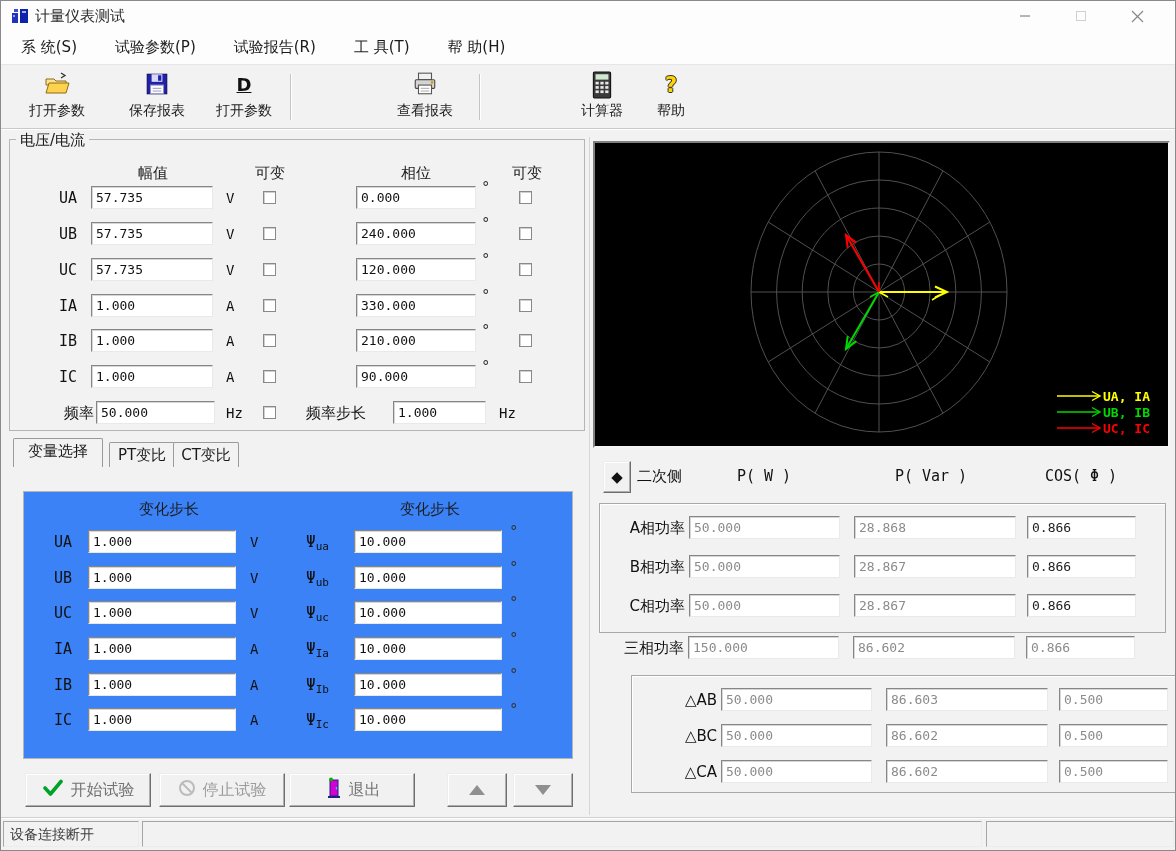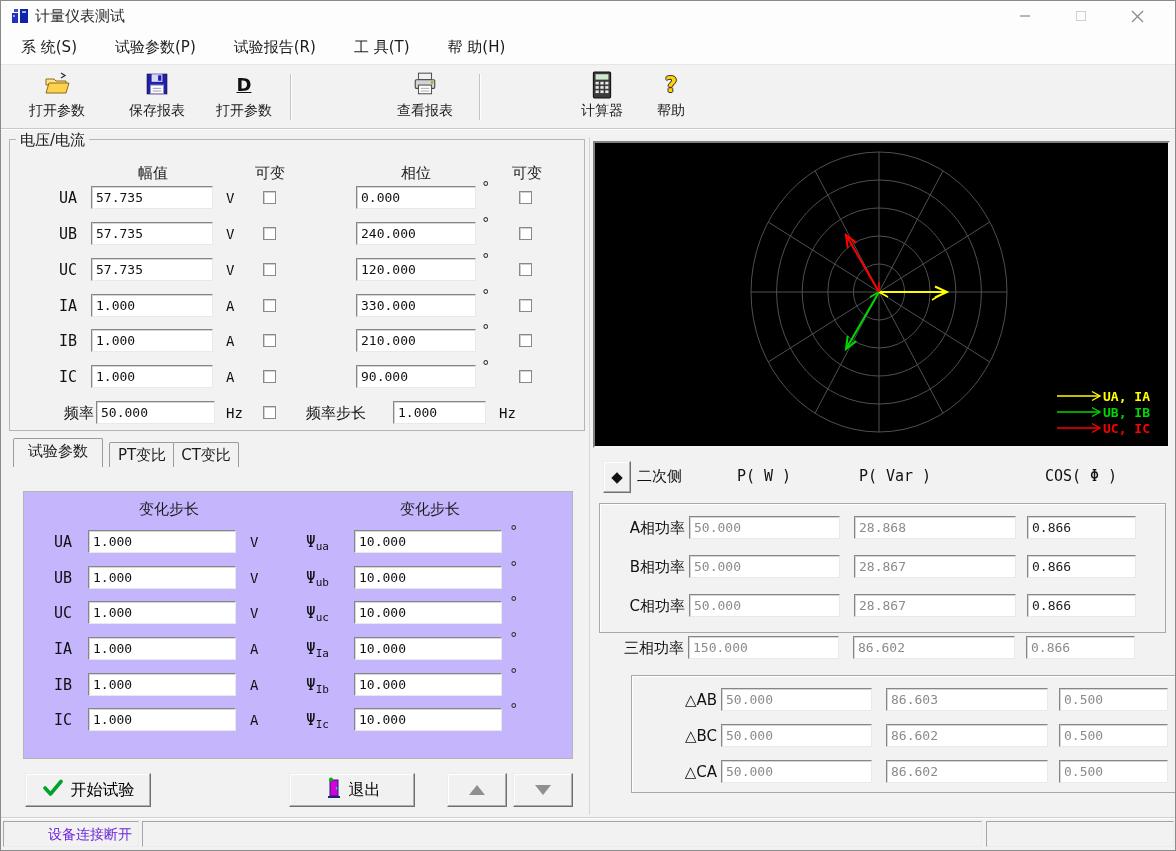--- a/index.html
+++ b/index.html
@@ -51,67 +51,67 @@
 .fq-step-label { position:absolute; left:296px; width:80px; font-size:15px; line-height:24px; color:#111; }
 .f-fstep { left:383px; width:93px; }
 .fq-unit2 { position:absolute; left:489px; font-size:14px; line-height:24px; font-family:"DejaVu Sans Mono",monospace; color:#111; }
 
 
 .tab { position:absolute; height:25px; top:441px; border:1px solid #9b9b9b; border-bottom:none; background:#f2f2f2; font-size:15px; text-align:center; line-height:24px; color:#1a1a1a; border-radius:2px 2px 0 0; }
 .tab.active { top:437px; height:29px; z-index:2; font-weight:normal; }
 .tab1 { left:12px; width:90px; } .tab2 { left:108px; width:66px; } .tab3 { left:172px; width:66px; }
 
 
-.step-box { position:absolute; left:22px; top:490px; width:550px; height:268px; border:1px solid #b5b5b5; background:#c4b5fd; }
+.step-box { position:absolute; left:22px; top:490px; width:550px; height:268px; border:1px solid #b5b5b5; background:#3b82f6; }
 .sp-head { position:absolute; top:8px; width:100px; text-align:center; font-size:15px; color:#1a1a1a; }
 .sp-head.l { left:95px; } .sp-head.r { left:356px; }
 .sp-row { position:absolute; left:0; right:0; height:24px; }
 .s1{top:38px} .s2{top:74px} .s3{top:109px} .s4{top:145px} .s5{top:181px} .s6{top:216px}
 .sp-label { position:absolute; left:0; width:48px; text-align:right; font:15px "DejaVu Sans Mono","Liberation Mono",monospace; line-height:24px; color:#111; }
 .f-stepl { left:64px; width:148px; }
 .sp-unit { position:absolute; left:226px; font-size:14px; line-height:24px; font-family:"DejaVu Sans Mono",monospace; color:#111; }
 .psi-label { position:absolute; left:282px; width:44px; text-align:left; line-height:24px; color:#111; font-family:"DejaVu Sans Mono","Liberation Mono",monospace; }
 .psi-main { font-size:16px; } .psi-sub { font-size:11px; position:relative; top:3px; }
 .f-stepr { left:330px; width:148px; }
 .sp-deg { position:absolute; left:486px; top:-7px; font-size:15px; color:#333; }
 
 
-.pbtn { position:absolute; top:772px; height:34px; background:#f1f1f1; border:1px solid; border-color:#ededed #6f6f6f #6f6f6f #ededed; box-shadow:inset -1px -1px 0 #aeaeae, inset 1px 1px 0 #ffffff; display:flex; align-items:center; justify-content:center; gap:7px; font-size:16px; color:#000000; }
+.pbtn { position:absolute; top:772px; height:34px; background:#f1f1f1; border:1px solid; border-color:#ededed #6f6f6f #6f6f6f #ededed; box-shadow:inset -1px -1px 0 #aeaeae, inset 1px 1px 0 #ffffff; display:flex; align-items:center; justify-content:center; gap:7px; font-size:16px; color:#737373; }
 .btn-start { left:24px; width:126px; }
 .btn-stop { left:158px; width:126px; color:#9c9c9c; }
 .btn-exit { left:288px; width:126px; }
 .btn-up { left:446px; width:60px; } .btn-down { left:512px; width:60px; }
 .tri-up { width:0; height:0; border-left:8px solid transparent; border-right:8px solid transparent; border-bottom:10px solid #8f8f8f; }
 .tri-down { width:0; height:0; border-left:8px solid transparent; border-right:8px solid transparent; border-top:10px solid #8f8f8f; }
 
 
 .vline { position:absolute; left:588px; top:136px; width:1px; height:678px; background:#d6d6d6; }
 .hline-status { position:absolute; left:0; top:816px; width:100%; height:1px; background:#cfcfcf; box-shadow:0 1px 0 #ffffff; }
 
 
 .phasor-box { position:absolute; left:592px; top:140px; width:577px; height:307px; background:#000; border:2px solid; border-color:#808080 #f5f5f5 #f5f5f5 #808080; }
 
 
 .marker-btn { position:absolute; left:602px; top:460px; width:28px; height:32px; background:#f1f1f1; border:1px solid; border-color:#ededed #6f6f6f #6f6f6f #ededed; box-shadow:inset -1px -1px 0 #aeaeae, inset 1px 1px 0 #fff; font-size:15px; text-align:center; line-height:30px; color:#111; }
 .side-label { position:absolute; left:636px; top:466px; font-size:15px; color:#111; }
 .pw-head { position:absolute; top:466px; width:100px; text-align:center; font-size:15px; color:#111; font-family:"DejaVu Sans Mono","Liberation Mono",monospace; }
-.ph-p { left:713px; } .ph-q { left:844px; } .ph-c { left:1030px; }
+.ph-p { left:713px; } .ph-q { left:880px; } .ph-c { left:1030px; }
 .pw-box1 { position:absolute; left:598px; top:502px; width:567px; height:130px; border:1px solid #a8a8a8; box-shadow:inset 1px 1px 0 #fff; }
 .pw-box2 { position:absolute; left:630px; top:674px; width:567px; height:118px; border:1px solid #a8a8a8; box-shadow:inset 1px 1px 0 #fff; }
 .pw-row { position:absolute; left:0; right:0; height:24px; }
 .p1{top:12px} .p2{top:51px} .p3{top:90px}
 .d1{top:12px} .d2{top:48px} .d3{top:84px}
 .pw-label { position:absolute; left:0; width:85px; text-align:right; font-size:15px; line-height:24px; color:#111; }
 .pw-f1 { left:89px; width:151px; } .pw-f2 { left:254px; width:162px; } .pw-f3 { left:427px; width:109px; }
 .total-row { position:absolute; left:598px; top:635px; width:567px; height:24px; }
 .ro { color:#8b8b8b; } .dark { color:#1d1d1d; }
 
 
 .statusbar { position:absolute; left:0; top:818px; width:100%; height:33px; background:#f2f2f2; }
-.sseg { position:absolute; top:2px; height:26px; background:#f2f2f2; border:1px solid; border-color:#a5a5a5 #ececec #ececec #a5a5a5; font-size:14px; color:#6d28d9; line-height:24px; padding:0 6px;text-align:right; }
+.sseg { position:absolute; top:2px; height:26px; background:#f2f2f2; border:1px solid; border-color:#a5a5a5 #ececec #ececec #a5a5a5; font-size:14px; color:#404040; line-height:24px; padding:0 6px; }
 .sg1 { left:2px; width:136px; } .sg2 { left:141px; width:840px; } .sg3 { left:985px; width:188px; }
 </style>
 </head>
 <body>
 
 <div class="window">
 
   <div class="titlebar">
     <span class="app-icon">
       <svg width="18" height="18" viewBox="0 0 18 18">
@@ -277,21 +277,21 @@
       <span class="fq-label">频率</span>
       <input type="text" class="field f-freq" value="50.000" style="">
       <span class="vc-unit">Hz</span>
       <span class="checkbox cb1"></span>
       <span class="fq-step-label">频率步长</span>
       <input type="text" class="field f-fstep" value="1.000" style="">
       <span class="fq-unit2">Hz</span>
     </div>
   </div>
 
-  <div class="tab tab1 active">试验参数</div>
+  <div class="tab tab1 active">变量选择</div>
   <div class="tab tab2">PT变比</div>
   <div class="tab tab3">CT变比</div>
 
   <div class="step-box">
     <span class="sp-head l">变化步长</span>
     <span class="sp-head r">变化步长</span>
 
     <div class="sp-row s1">
       <span class="sp-label">UA</span>
       <input type="text" class="field f-stepl" value="1.000" style="">
@@ -340,20 +340,27 @@
       <input type="text" class="field f-stepr" value="10.000" style="">
       <span class="sp-deg">°</span>
     </div>
   </div>
 
   <div class="pbtn btn-start">
     <span><svg width="22" height="18" viewBox="0 0 22 18">
           <path d="M3 9 L8.5 15 L19 2.5" fill="none" stroke="#00a329" stroke-width="3.6" stroke-linecap="round" stroke-linejoin="round"></path>
         </svg></span>
     <span>开始试验</span>
+  </div>
+  <div class="pbtn btn-stop">
+    <span><svg width="18" height="18" viewBox="0 0 18 18">
+          <circle cx="9" cy="9" r="7" fill="none" stroke="#bcbcbc" stroke-width="2"></circle>
+          <line x1="4.5" y1="4.5" x2="13.5" y2="13.5" stroke="#bcbcbc" stroke-width="2"></line>
+        </svg></span>
+    <span>停止试验</span>
   </div>
   <div class="pbtn btn-exit">
     <span><svg width="18" height="22" viewBox="0 0 18 22">
           <rect x="6" y="3" width="8" height="16" fill="#d400d4" stroke="#202080"></rect>
           <rect x="4" y="19" width="12" height="2" fill="#202080"></rect>
           <circle cx="7" cy="2.5" r="2" fill="#00b400"></circle>
           <line x1="12.5" y1="10" x2="12.5" y2="12.5" stroke="#00e0e0" stroke-width="1.4"></line>
         </svg></span>
     <span>退出</span>
   </div>

